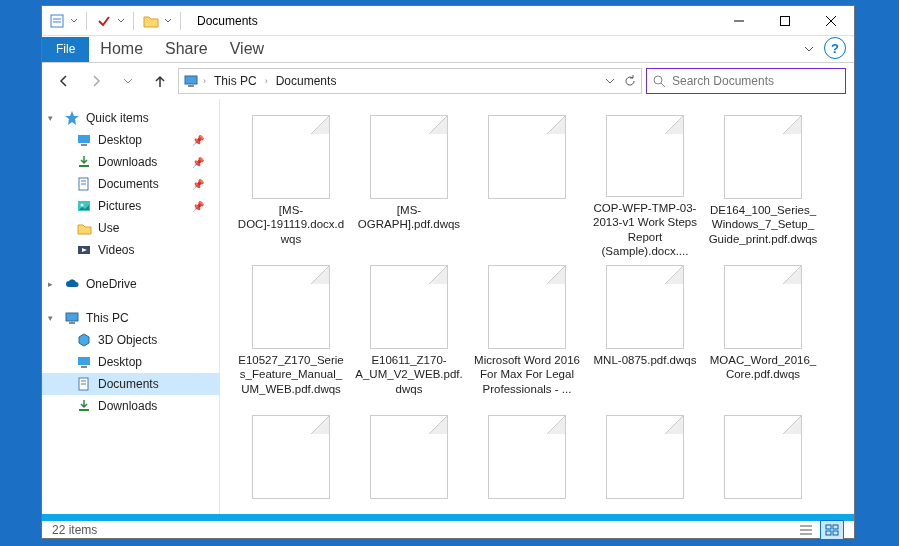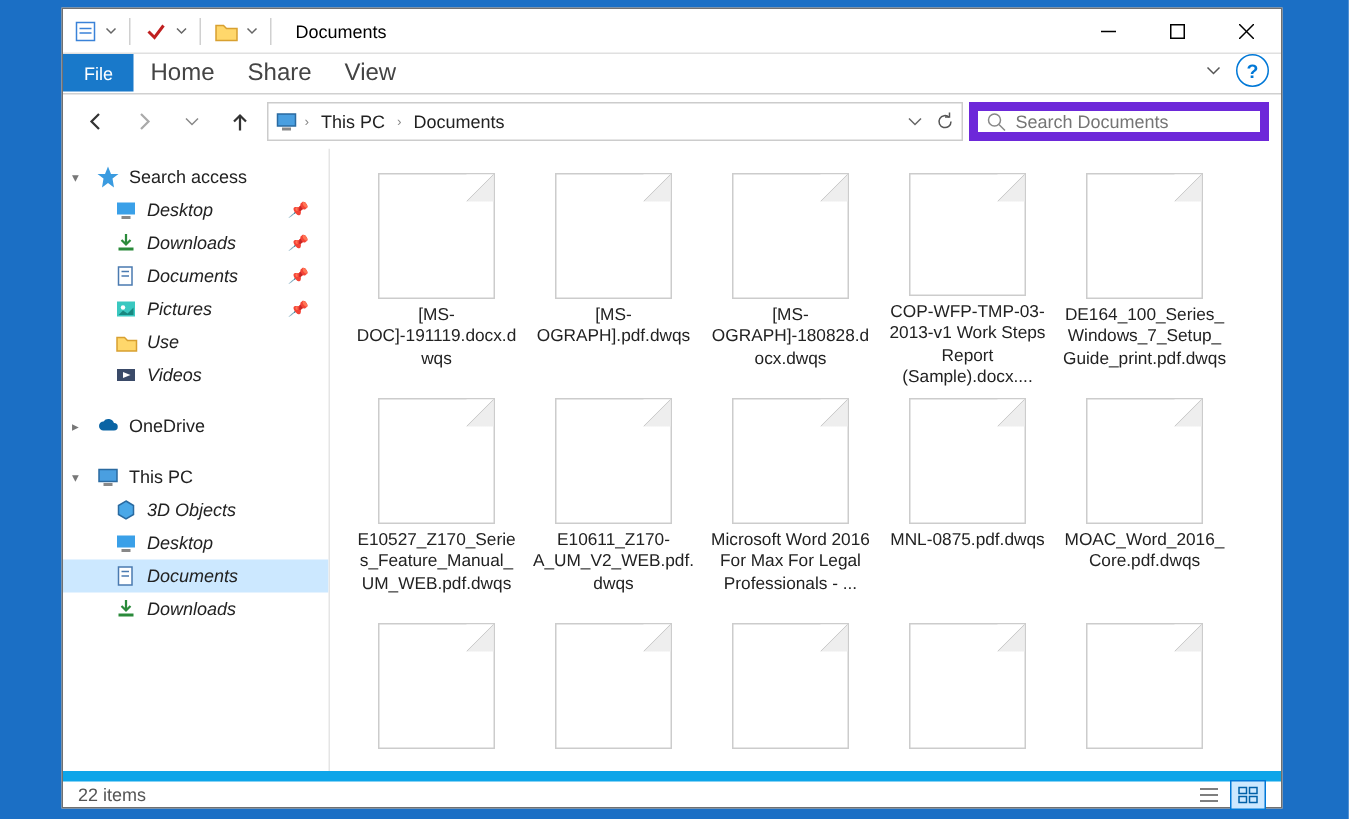--- a/index.html
+++ b/index.html
@@ -6,43 +6,43 @@
 html,body { width:899px; height:546px; overflow:hidden; background:#1b6fc5; }
 .window { position:absolute; left:41px; top:5px; width:814px; height:534px; background:#fff; border:1px solid #707070; display:flex; flex-direction:column; }
 .titlebar { height:30px; background:#fff; display:flex; align-items:center; border-bottom:1px solid #e0e0e0; }
 .titlebar .qat { display:flex; align-items:center; padding:0 6px; gap:4px; }
 .qat .qicon { width:18px; height:18px; display:flex; align-items:center; justify-content:center; }
 .titlebar .sep { width:1px; height:18px; background:#d0d0d0; margin:0 4px; }
 .titlebar .title { font-size:12px; color:#000; margin-left:6px; }
 .titlebar .spacer { flex:1; }
 .titlebar .ctrls { display:flex; }
 .titlebar .ctrl { width:46px; height:30px; display:flex; align-items:center; justify-content:center; }
-.ribbon { height:27px; background:#fff; display:flex; align-items:flex-start; border-bottom:1px solid #d0d0d0; }
+.ribbon { height:27px; background:#fff; display:flex; align-items:center; border-bottom:1px solid #d0d0d0; }
 .ribbon .file-tab { background:#1979ca; color:#fff; font-size:12px; padding:5px 14px; height:25px; display:flex; align-items:center; }
 .ribbon .tab { font-size:16px; color:#444; padding:5px 11px; height:25px; display:flex; align-items:center; }
 .ribbon .rspacer { flex:1; }
 .ribbon .expand { width:22px; height:22px; display:flex; align-items:center; justify-content:center; color:#555; }
 .ribbon .help { width:22px; height:22px; display:flex; align-items:center; justify-content:center; color:#0078d7; font-weight:bold; font-size:13px; border:1px solid #0078d7; border-radius:50%; margin:0 8px 2px 4px; }
 .addr { height:36px; display:flex; align-items:center; padding:4px 8px; gap:4px; }
 .navbtn { width:28px; height:28px; display:flex; align-items:center; justify-content:center; color:#666; }
 .navbtn.enabled { color:#333; }
 .addrbox { flex:1; height:26px; border:1px solid #ccc; background:#fff; display:flex; align-items:center; padding:0 4px; gap:2px; font-size:12px; }
 .addrbox .crumb { padding:2px 4px; color:#222; }
 .addrbox .chev { color:#888; font-size:9px; padding:0 2px; }
 .addrbox .aspacer { flex:1; }
-.searchbox { width:200px; height:26px; border:6px solid #6d28d9; background:#fff; display:flex; align-items:center; padding:0 6px; gap:6px; }
+.searchbox { width:200px; height:26px; border:1px solid #6d28d9; background:#fff; display:flex; align-items:center; padding:0 6px; gap:6px; }
 .searchbox input { border:none; outline:none; font-size:12px; color:#555; width:100%; }
 .searchbox .sicon { color:#888; }
 .body { flex:1; display:flex; overflow:hidden; }
 .nav { width:178px; border-right:1px solid #e5e5e5; overflow-y:auto; padding:6px 0; font-size:12px; }
 .navgroup { padding:2px 0; }
 .navhead, .navitem { display:flex; align-items:center; height:22px; padding:0 6px 0 18px; gap:6px; color:#222; position:relative; }
 .navhead { padding-left:6px; font-weight:400; }
 .navhead .exp { width:10px; font-size:9px; color:#777; }
-.navitem { padding-left:34px;font-style:italic; }
+.navitem { padding-left:34px; }
 .navitem .pin { margin-left:auto; color:#888; font-size:10px; padding-right:8px; }
 .navitem.selected { background:#cce8ff; }
 .nicon { width:16px; height:16px; flex-shrink:0; }
 .content { flex:1; overflow:auto; padding:12px 10px 0 12px; }
 .grid { display:flex; flex-wrap:wrap; gap:0; }
 .item { width:118px; height:150px; display:flex; flex-direction:column; align-items:center; padding:4px 2px; }
 .item .thumb { width:78px; height:84px; background:#fff; border:1px solid #ccc; position:relative; }
 .item .thumb::after { content:""; position:absolute; top:0; right:0; width:18px; height:18px; background:linear-gradient(135deg,#fff 0 48%, #ccc 50%, #eee 52% 100%); }
 .item .fname { font-size:11.5px; text-align:center; color:#222; line-height:1.25; padding:4px 2px 0; word-break:break-word; max-height:60px; overflow:hidden; }
 .status { height:24px; border-top:7px solid #0ea5e9; display:flex; align-items:center; padding:0 10px; font-size:12px; color:#555; }
@@ -186,21 +186,21 @@
 
     <div class="nav">
       <div class="navgroup">
         <div class="navhead">
           <span class="exp">▾</span>
           <span class="nicon">
               <svg width="16" height="16">
                 <polygon points="8,1 10,6 15,6 11,9 12,15 8,12 4,15 5,9 1,6 6,6" fill="#3a9be0"></polygon>
               </svg>
             </span>
-          <span>Search access</span>
+          <span>Quick items</span>
         </div>
         <div id="quick-items">
             <div class="navitem">
               <span class="nicon">
                 <svg width="16" height="16">
                   <rect x="2" y="3" width="12" height="8" fill="#3aa0e8"></rect>
                   <rect x="5" y="12" width="6" height="2" fill="#888"></rect>
                 </svg>
               </span>
               <span>Desktop</span>
@@ -325,21 +325,20 @@
           <div class="item">
             <div class="thumb"></div>
             <div class="fname">[MS-DOC]-191119.docx.dwqs</div>
           </div>
           <div class="item">
             <div class="thumb"></div>
             <div class="fname">[MS-OGRAPH].pdf.dwqs</div>
           </div>
           <div class="item">
             <div class="thumb"></div>
-            <div class="fname">[MS-OGRAPH]-180828.docx.dwqs</div>
           </div>
           <div class="item">
             <div class="thumb"></div>
             <div class="fname">COP-WFP-TMP-03-2013-v1 Work Steps Report (Sample).docx....</div>
           </div>
           <div class="item">
             <div class="thumb"></div>
             <div class="fname">DE164_100_Series_Windows_7_Setup_Guide_print.pdf.dwqs</div>
           </div>
           <div class="item">

